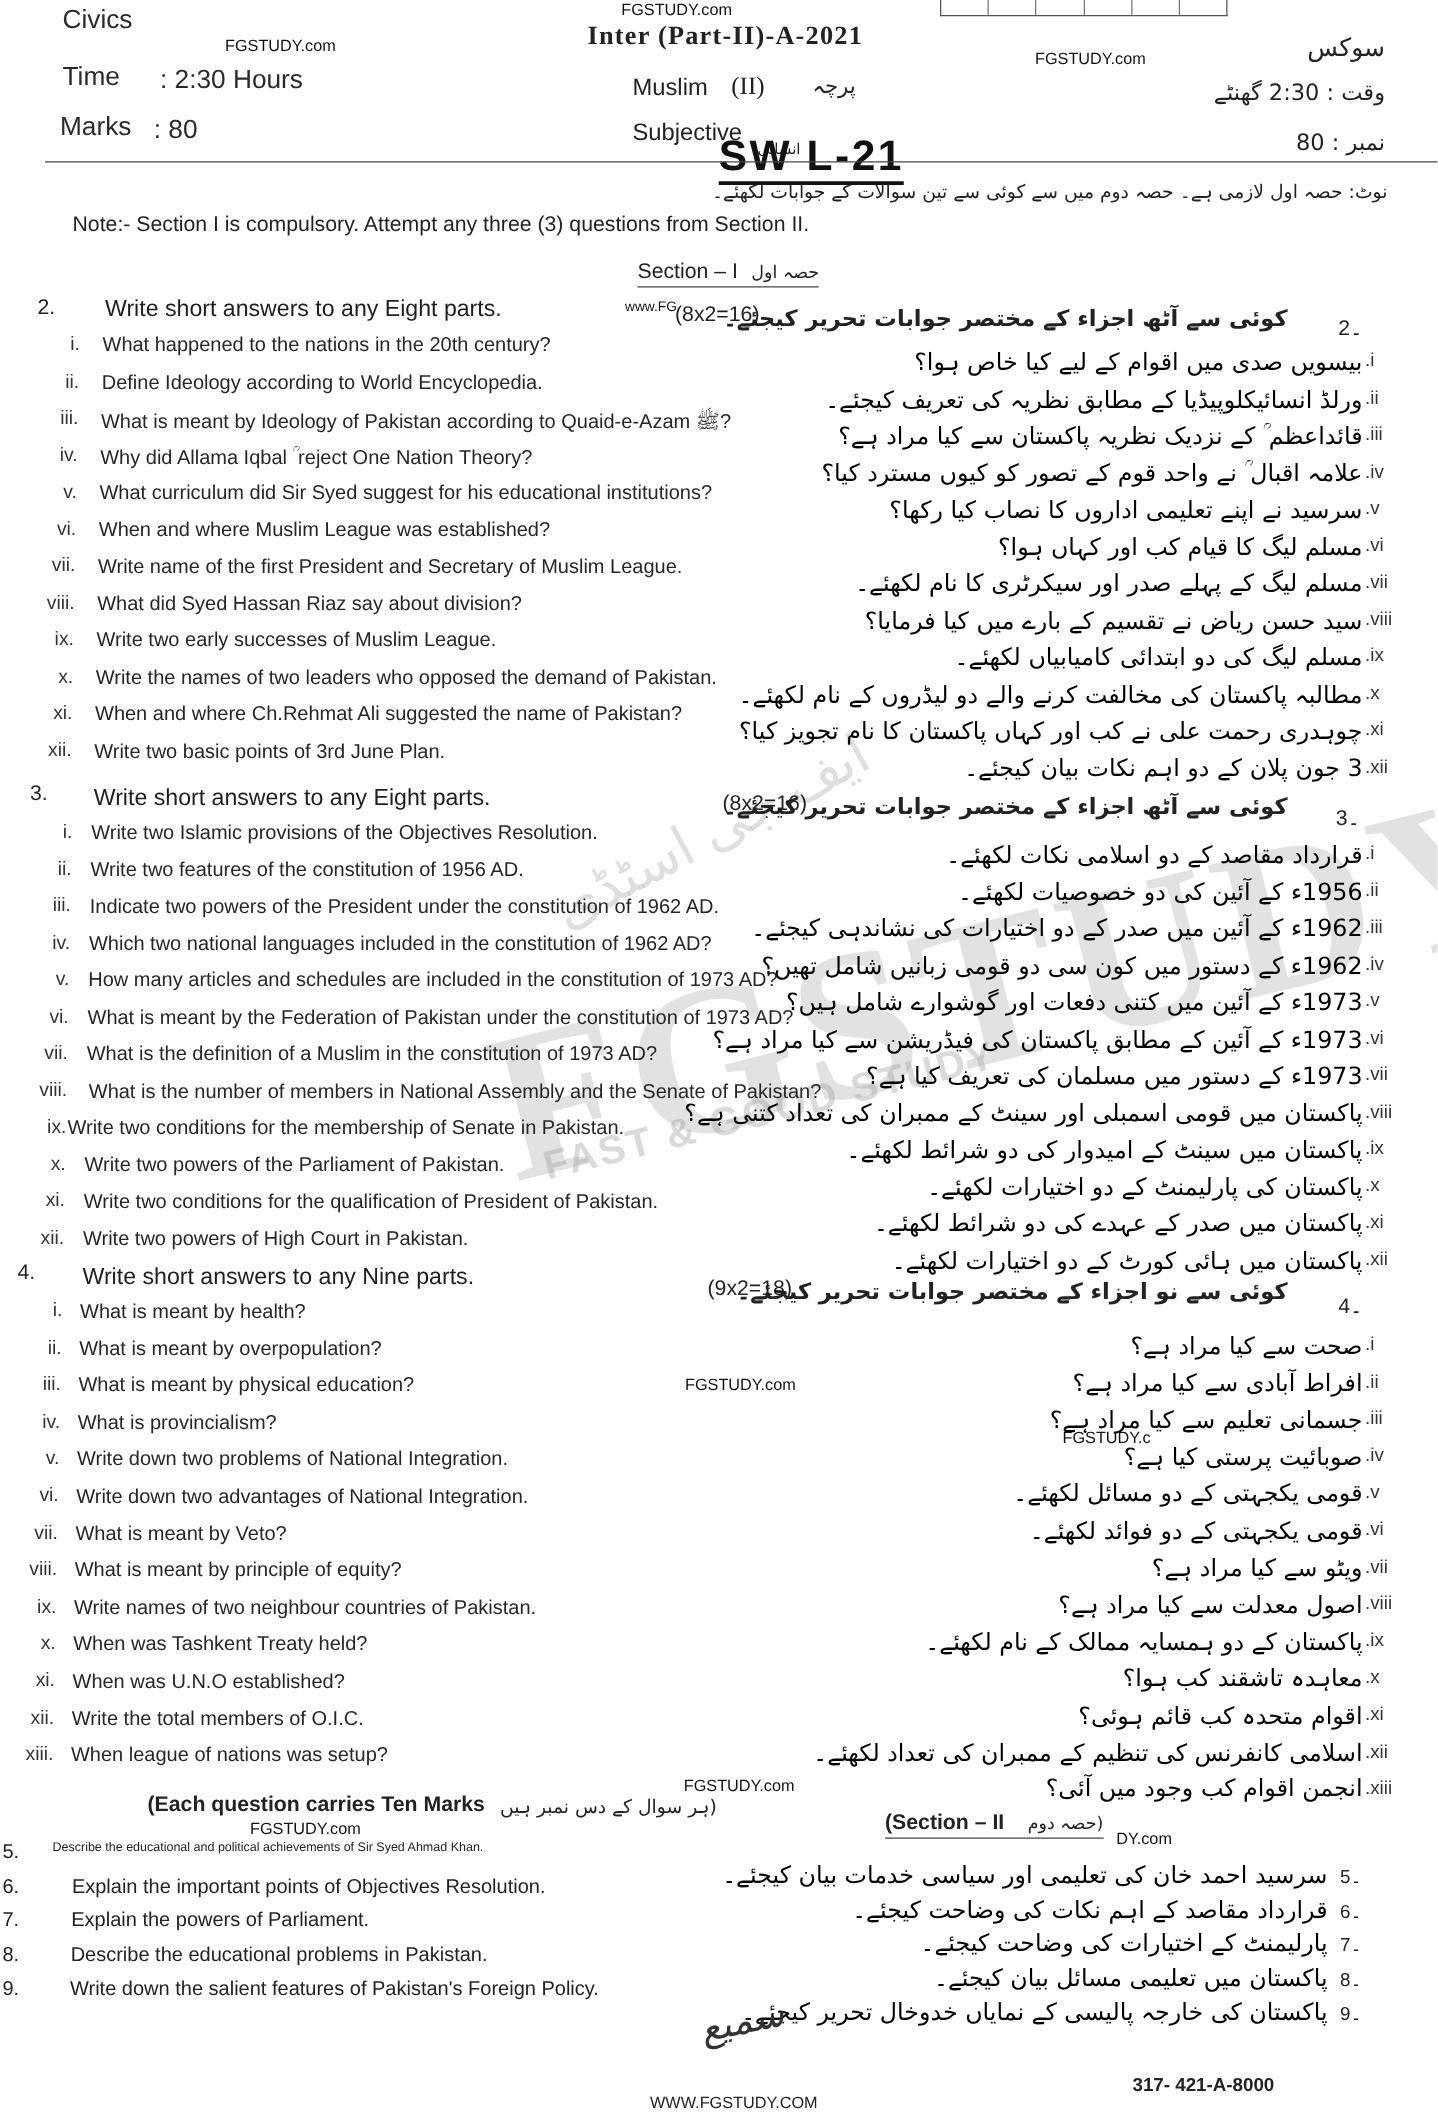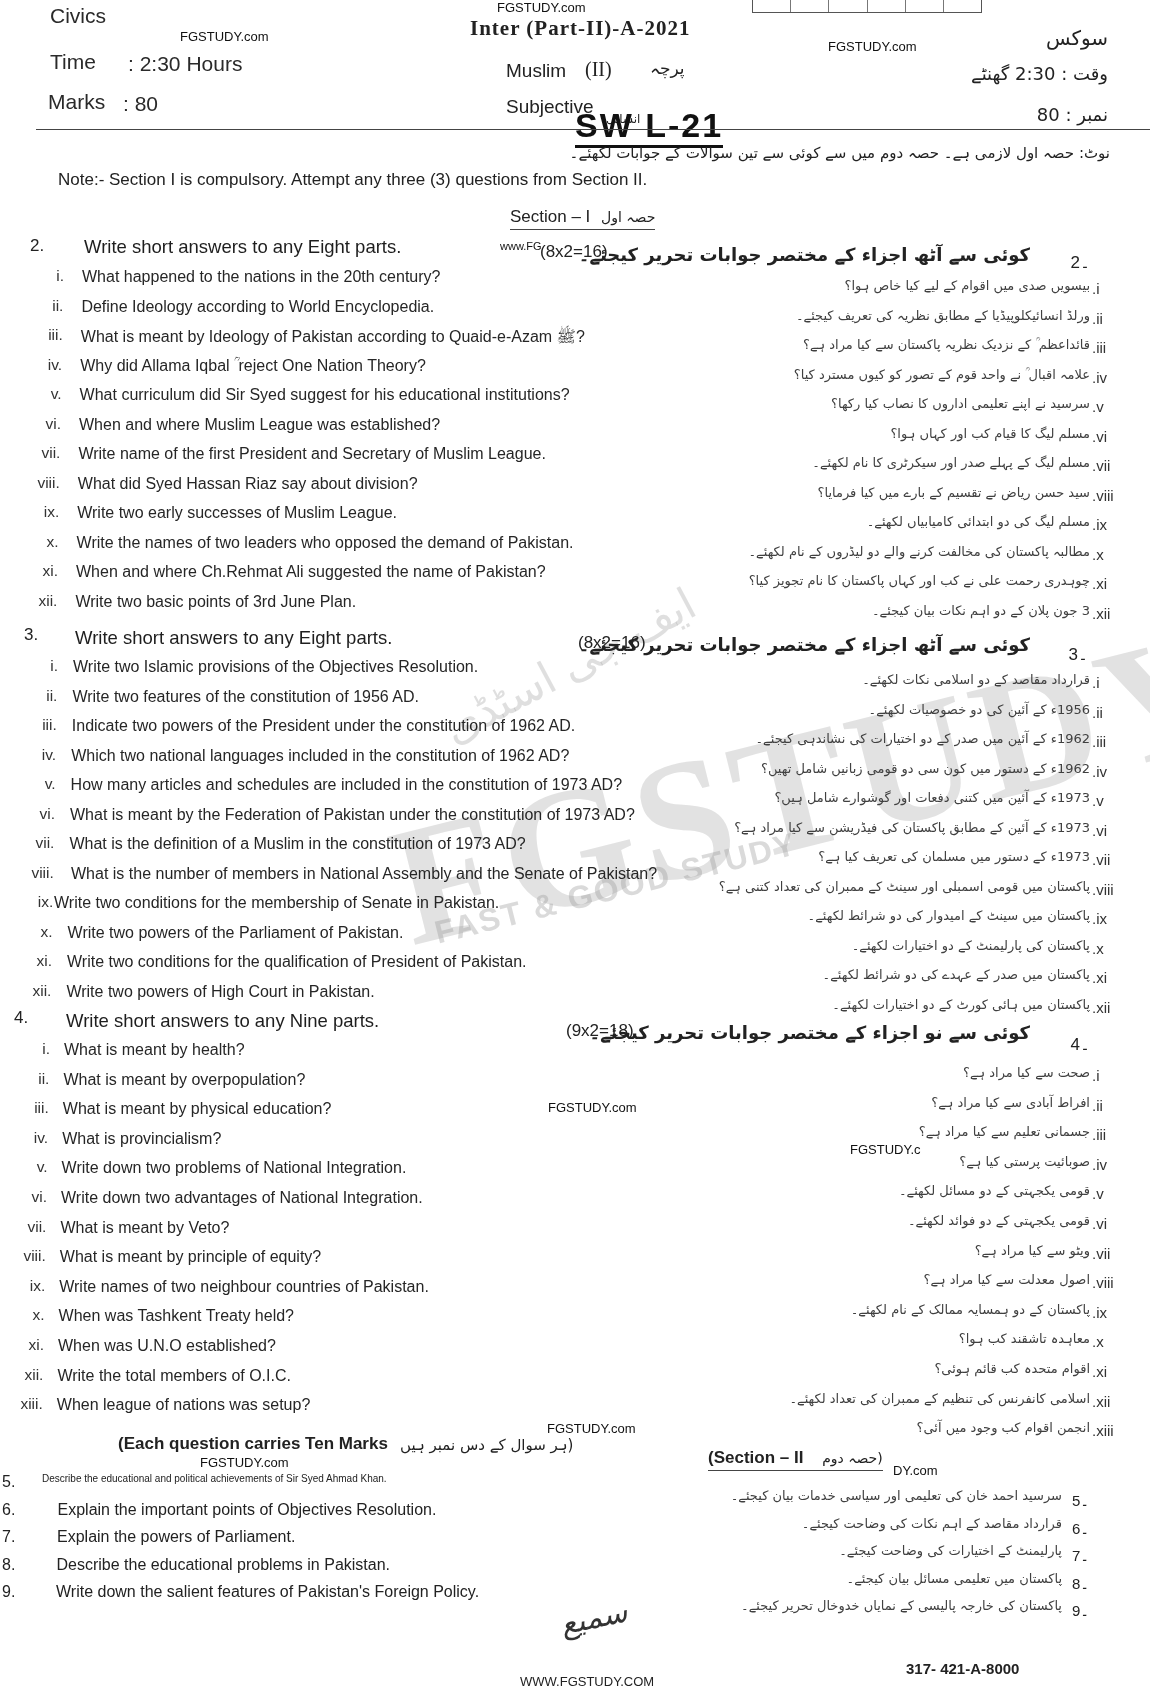--- a/index.html
+++ b/index.html
@@ -11,21 +11,21 @@
   .hdr { font-size: 21px; color: #2a2a2a; }
   .title-serif { font-family: "Liberation Serif", "DejaVu Serif", serif; font-weight: bold; font-size: 21px; letter-spacing: 1px; }
   .wm { font-size: 13px; color: #111; }
   .urdu { direction: rtl; font-family: "DejaVu Sans", sans-serif; color: #222; }
   .rule { position: absolute; height: 0; border-top: 1.5px solid #444; }
   .q-head { font-size: 18.5px; font-weight: normal; color: #1e1e1e; }
   .q-num { font-size: 17px; }
   .part-num { position: absolute; text-align: right; width: 40px; font-size: 15.5px; color: #333; }
   .part-text { position: absolute; font-size: 16px; color: #262626; white-space: nowrap; }
   .marks { font-size: 17px; color: #222; }
-  .u-row { position: absolute; right: 60px; direction: rtl; font-size: 13px; color: #404040; white-space: nowrap; }
+  .u-row { position: absolute; right: 60px; direction: rtl; font-size: 19px; color: #000000; white-space: nowrap; }
   .u-num { position: absolute; font-size: 15px; color: #333; width: 40px; text-align: left; }
   .u-head { font-size: 18px; font-weight: bold; }
   .rollbox { position: absolute; top: 0; left: 752px; width: 228px; height: 12px; border: 1px solid #555; border-top: none; display: flex; }
   .rollbox span { flex: 1; border-right: 1px solid #777; }
   .rollbox span:last-child { border-right: none; }
   .watermark-big { position: absolute; left: 385px; top: 690px; font-family: "Liberation Serif", serif; font-size: 170px; font-weight: bold; color: rgba(150,150,150,0.28); transform: rotate(-14deg); letter-spacing: 6px; }
   .watermark-sub { position: absolute; left: 430px; top: 870px; font-size: 32px; font-weight: bold; color: rgba(150,150,150,0.35); transform: rotate(-14deg); letter-spacing: 2px; }
   .watermark-urdu { position: absolute; left: 430px; top: 640px; font-size: 44px; color: rgba(150,150,150,0.3); transform: rotate(-28deg); direction: rtl; }
   .sw-scribble { position: absolute; left: 575px; top: 106px; font-size: 34px; font-weight: bold; color: #111; letter-spacing: 2px; border-bottom: 3px solid #111; }
   .signature { position: absolute; left: 560px; top: 1600px; font-size: 30px; color: #333; font-style: italic; transform: rotate(-12deg); }

